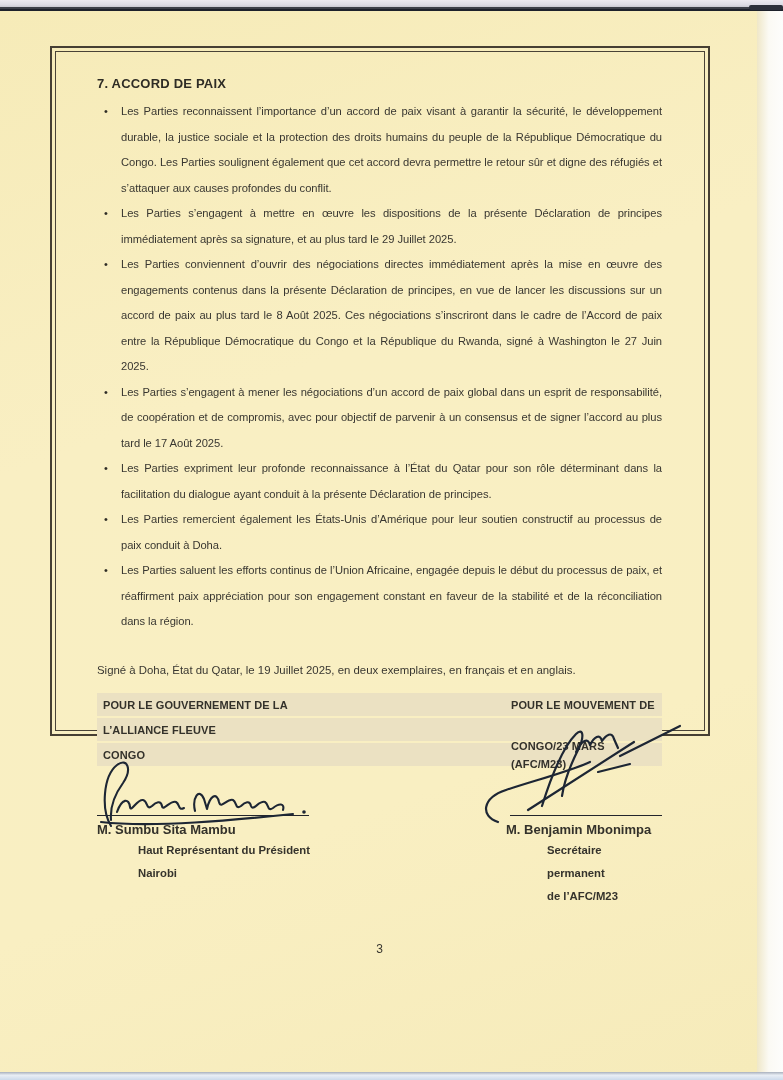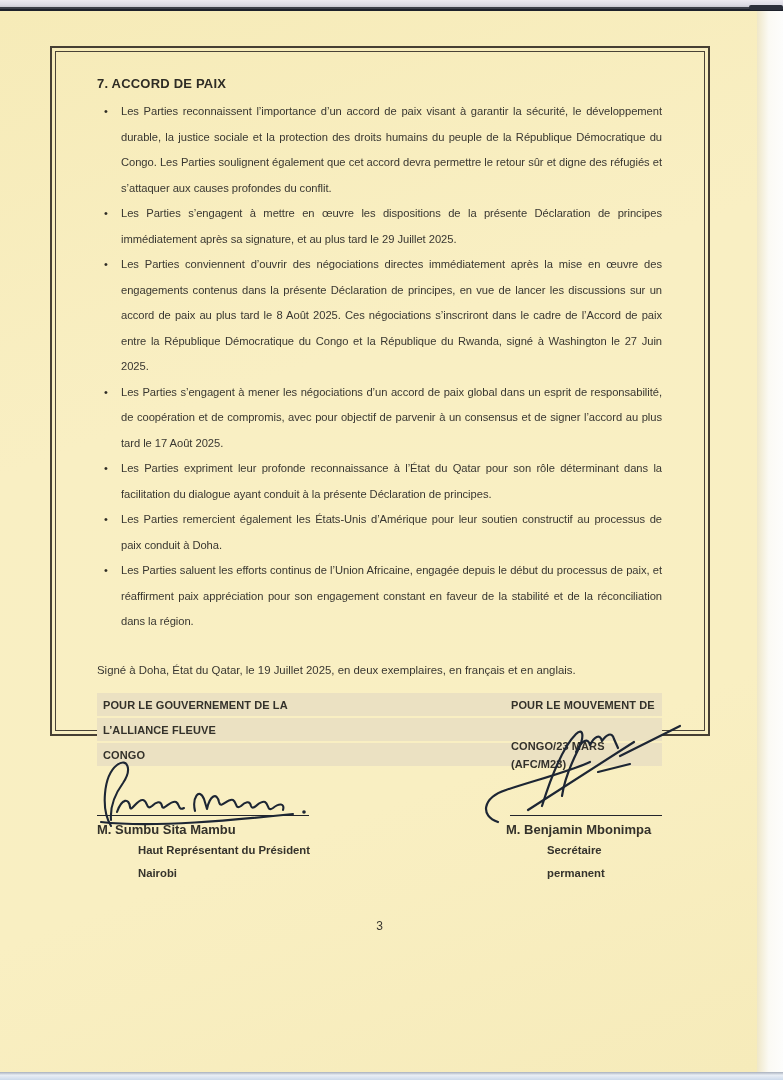--- a/index.html
+++ b/index.html
@@ -184,20 +184,21 @@
                 <path d="M104,42 C110,30 116,27 118,35 C122,27 128,23 130,31 C134,25 140,21 142,29 L146,38"></path>
                 <path d="M56,100 L162,32"></path>
                 <path d="M148,46 L208,16"></path>
                 <path d="M126,62 L158,54"></path>
               </g>
             </svg>
             <div class="sig-line sig-line-r"></div>
             <div class="sig-name">M. Benjamin Mbonimpa</div>
             <div class="sig-titles">
               <div class="sig-title">Secrétaire permanent</div>
+              <div class="sig-title">de l’AFC/M23</div>
             </div>
           </div>
 
         </div>
 
         <div class="page-number">3</div>
 
       </div>
     </div>
   </div>

